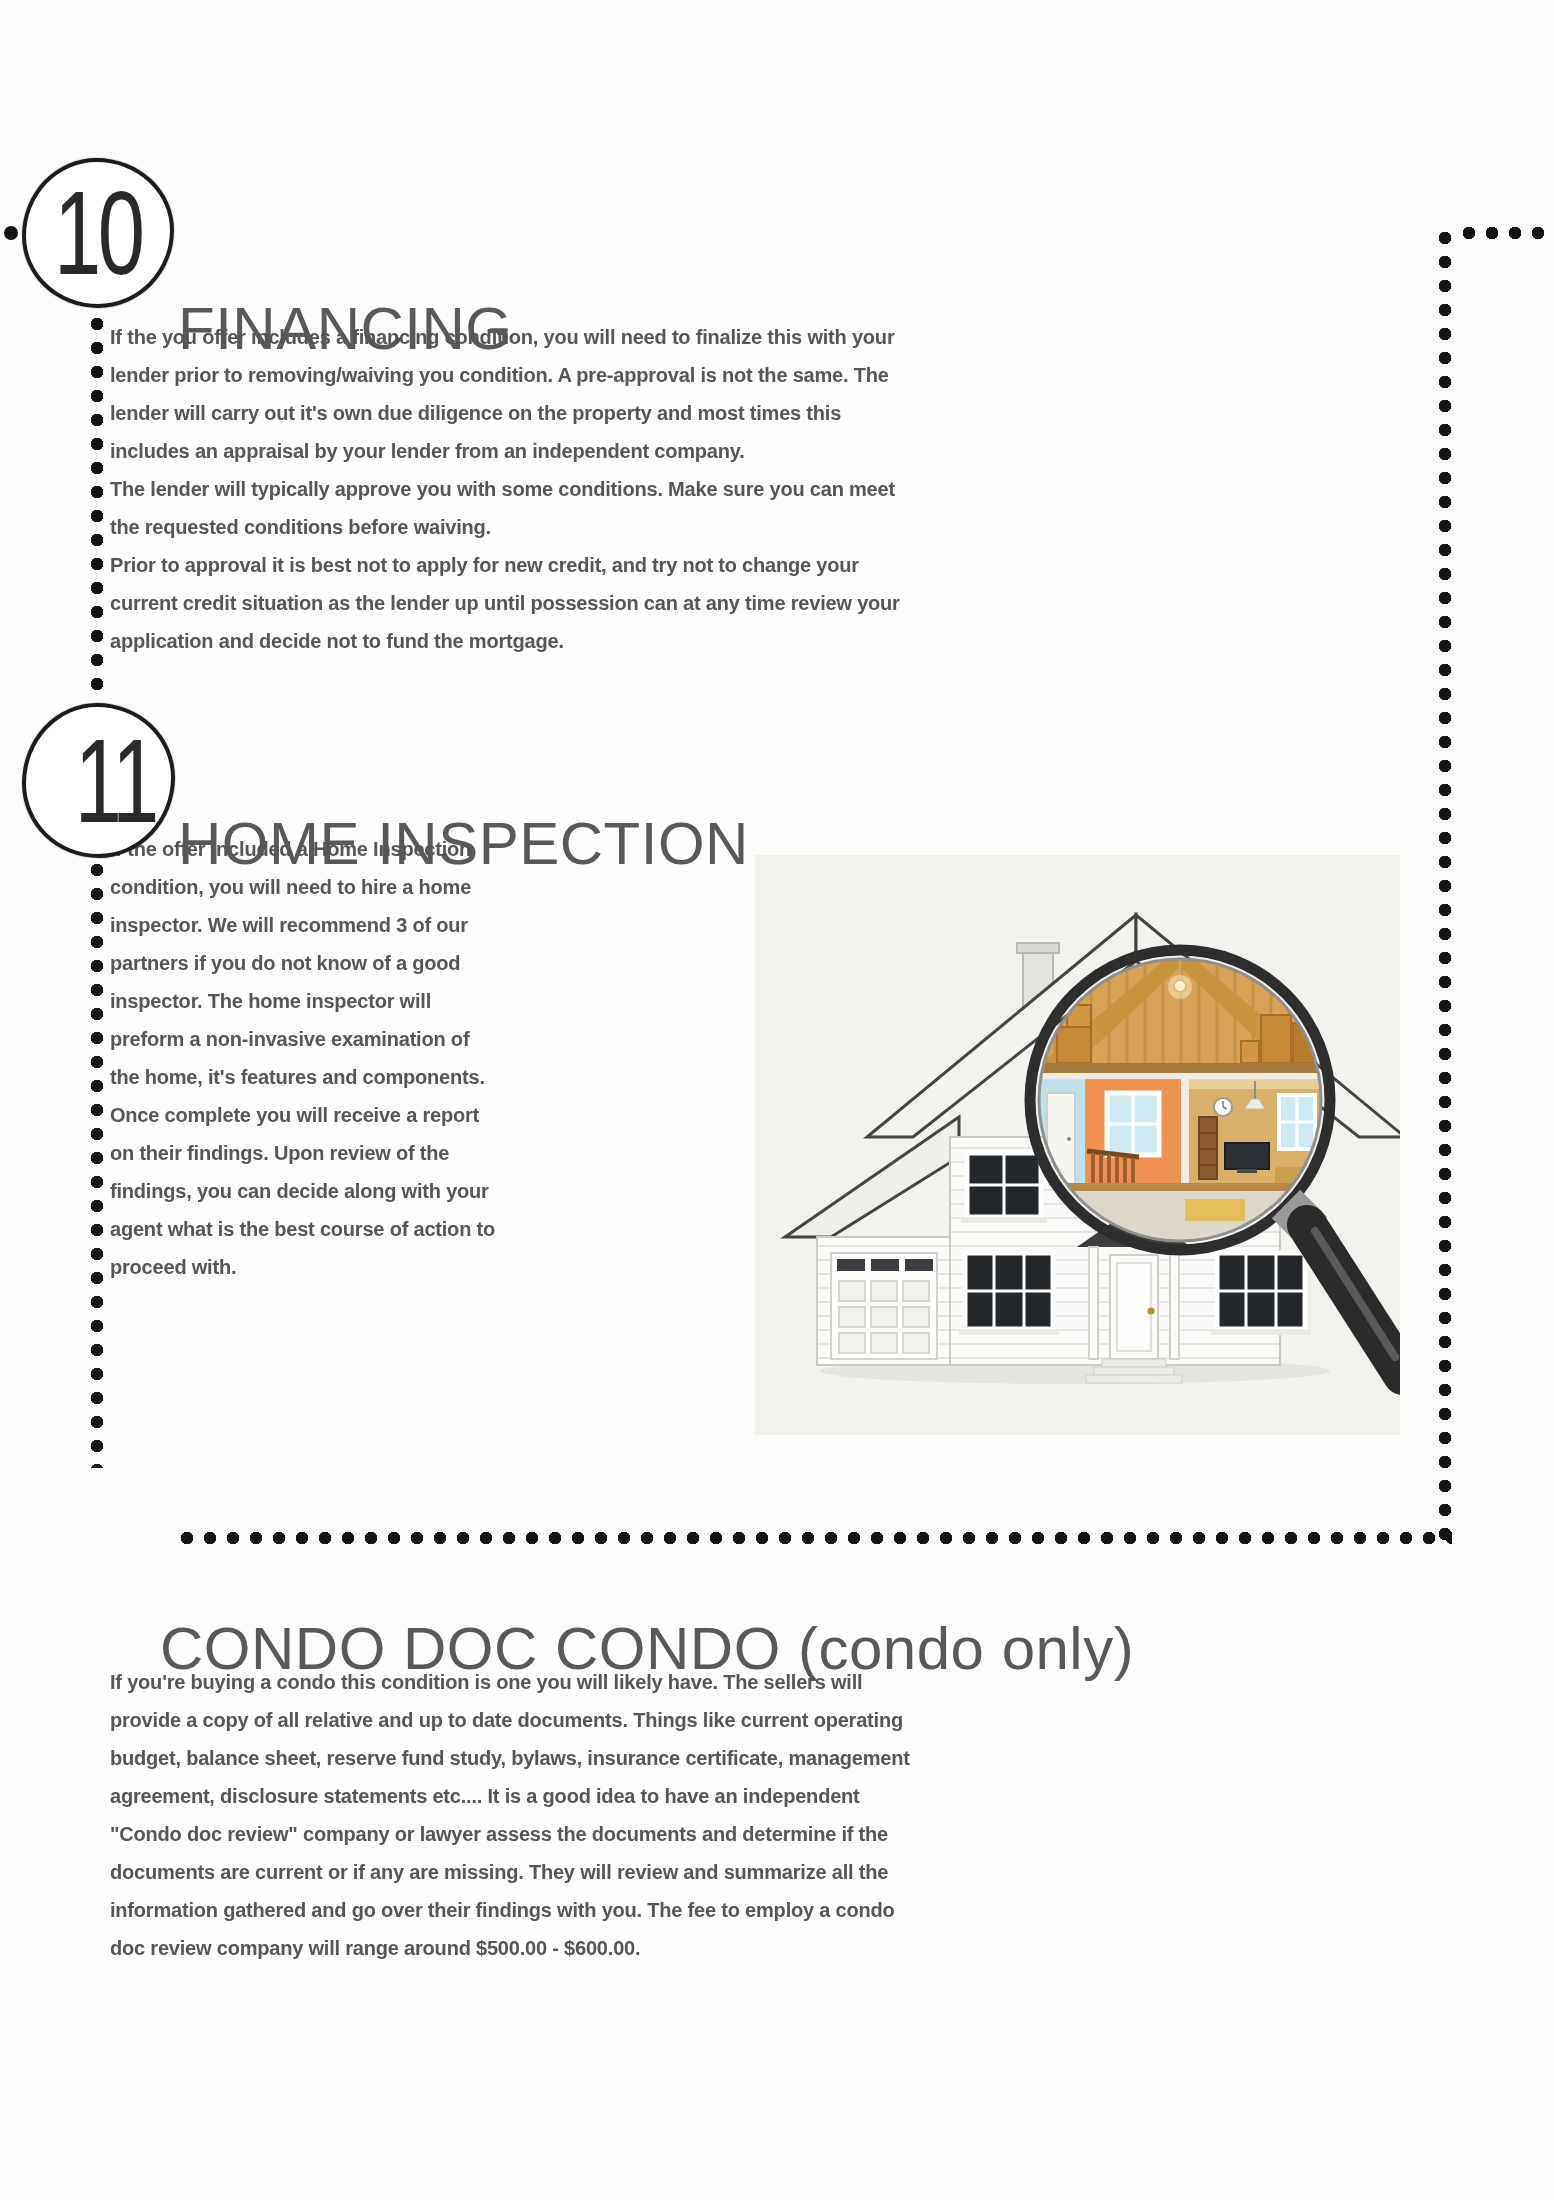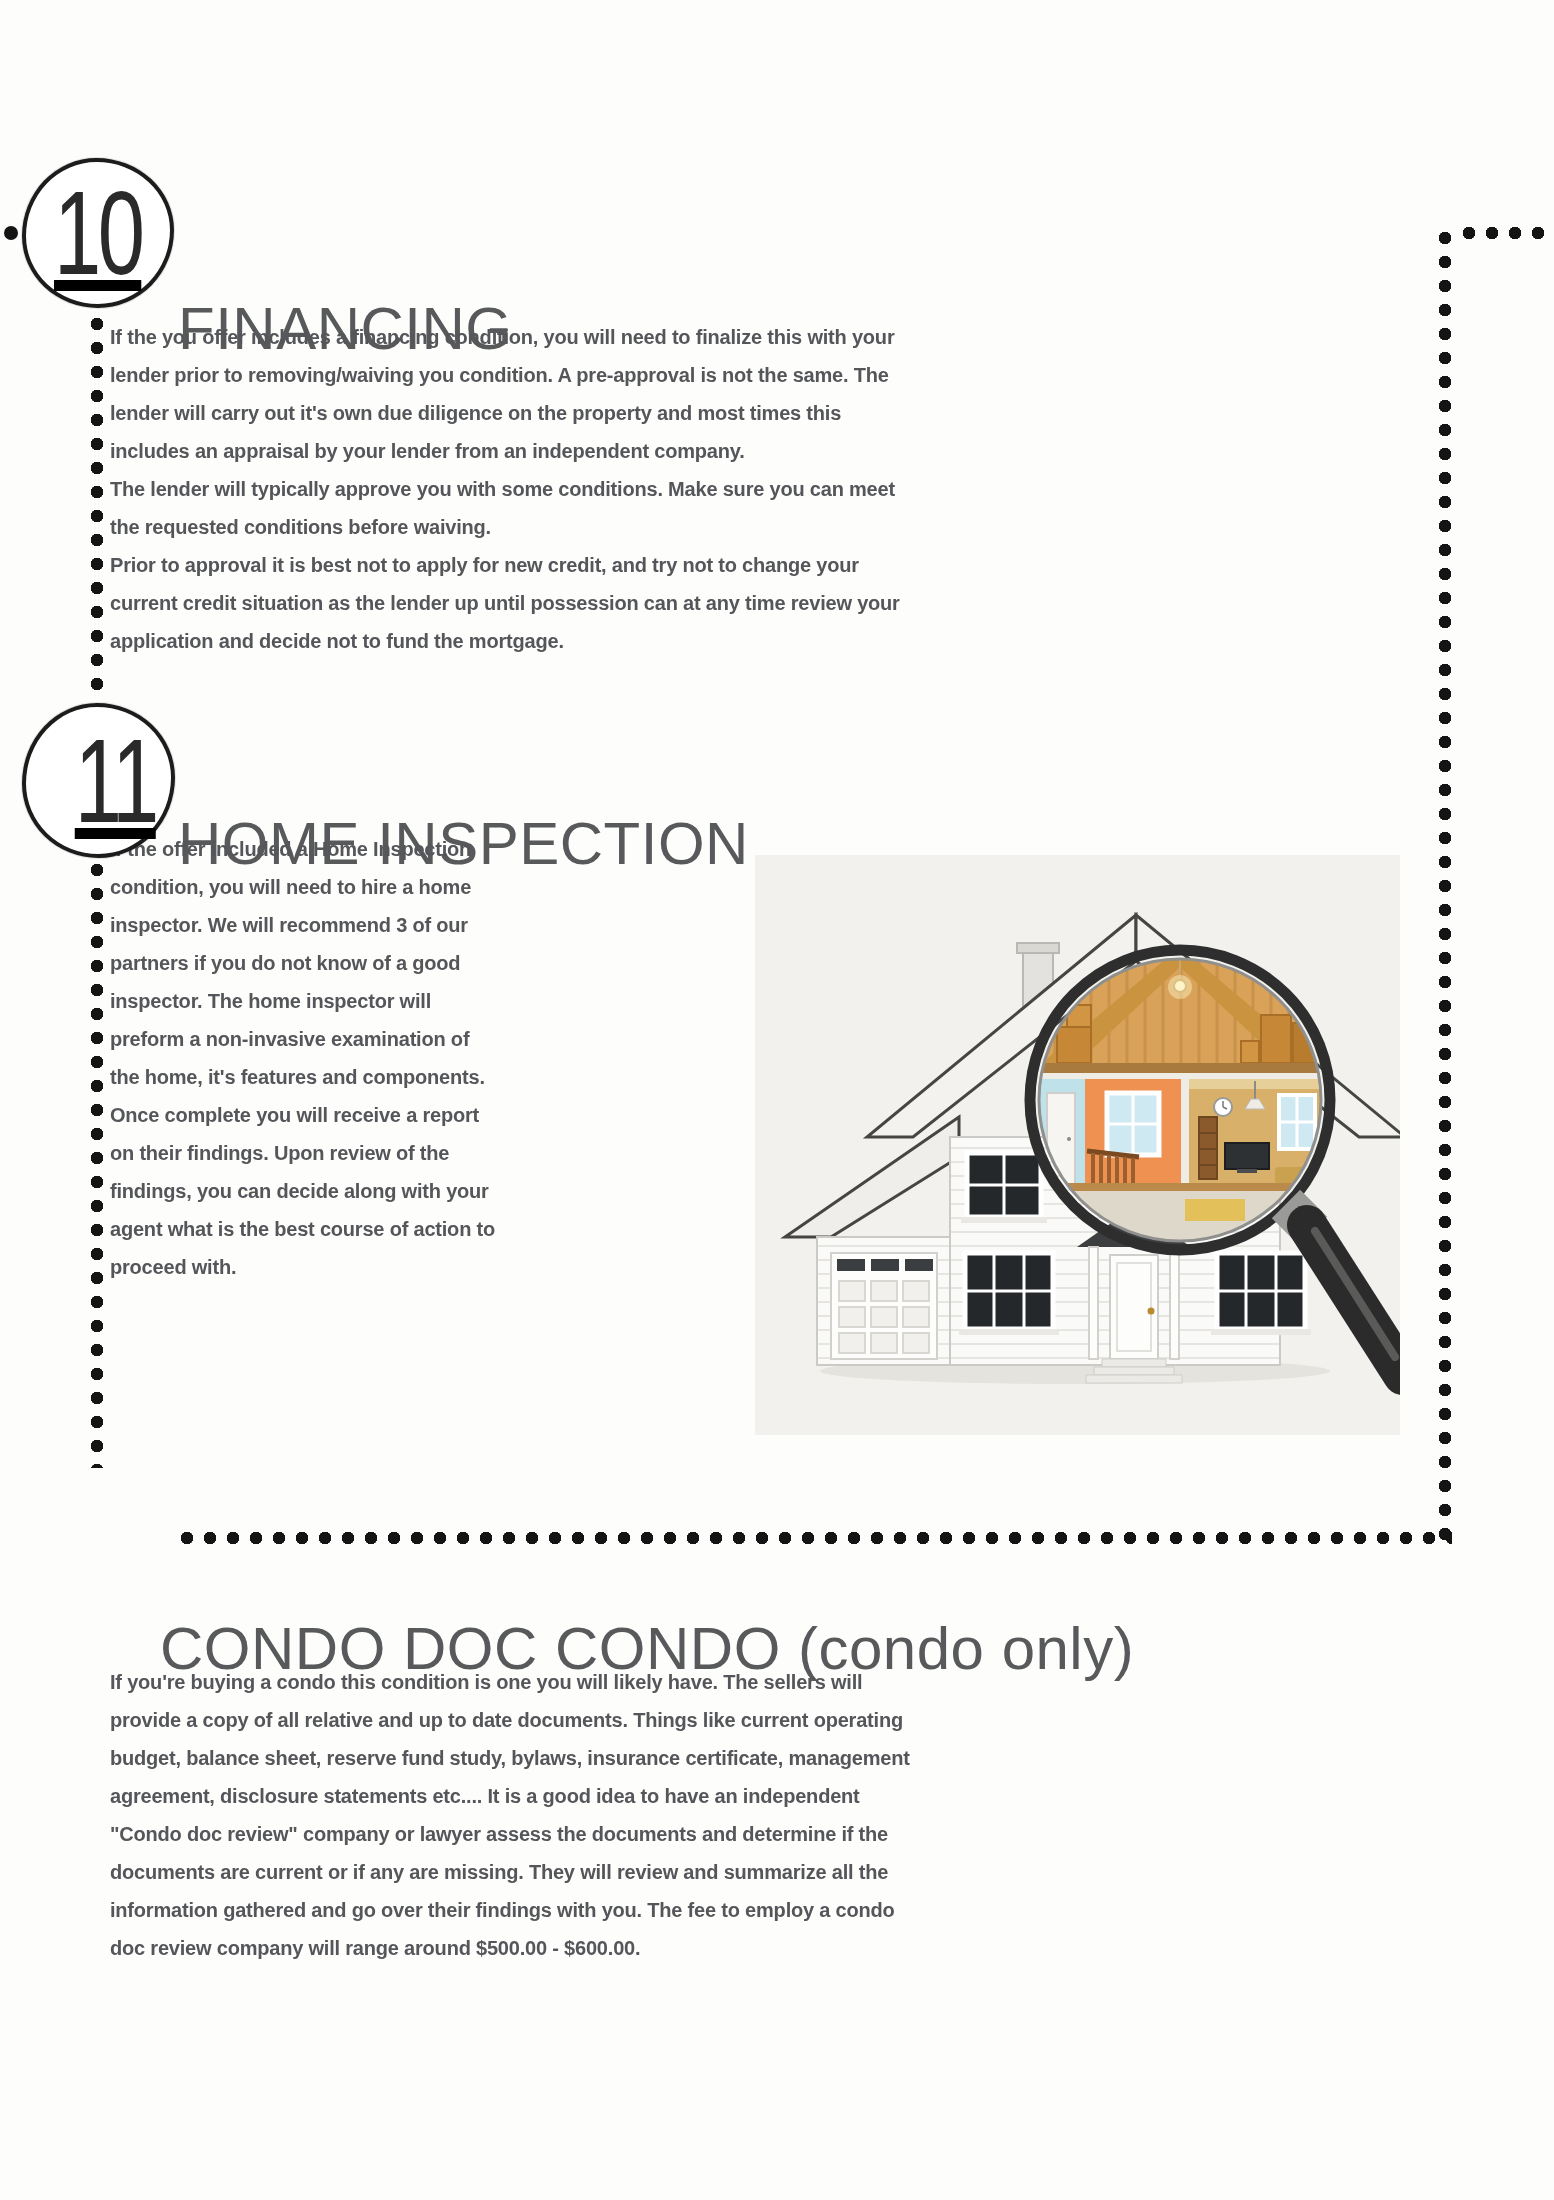--- a/index.html
+++ b/index.html
@@ -18,21 +18,20 @@
     position:absolute;height:14px;
     background-image:radial-gradient(circle 6.5px at 11px 7px,#141414 96%,transparent 100%);
     background-size:23px 14px;background-repeat:repeat-x;
   }
   
   .step-circle{
     position:absolute;background:#fff;border:4px solid #1c1c1c;
     border-radius:49% 51% 50% 50% / 52% 48% 52% 48%;
     display:flex;align-items:center;justify-content:center;z-index:3;
     box-shadow:0 0 0 1px rgba(28,28,28,.12);
-    text-decoration:underline;
   }
   .step-number{
     font-size:118px;font-weight:300;color:#2a2a2a;line-height:1;
     letter-spacing:-5px;transform:scale(.72,1);transform-origin:center;
   }
   #circle-10{left:22px;top:158px;width:144px;height:142px;}
   #circle-11{left:22px;top:703px;width:145px;height:147px;justify-content:flex-end;}
   #circle-12{left:17px;top:1472px;width:145px;height:142px;}
   
   .section-title{

